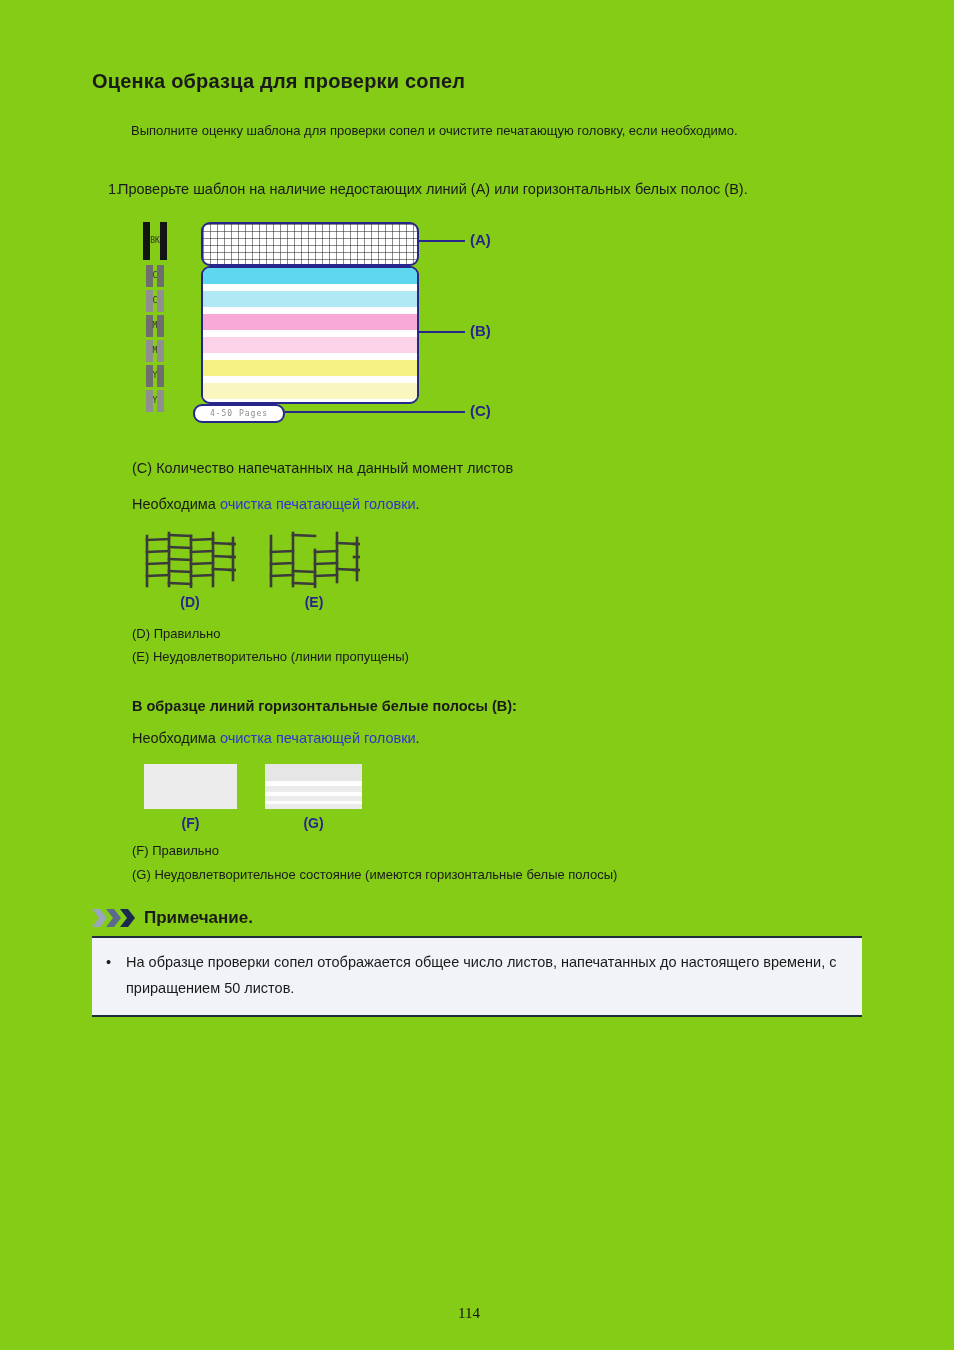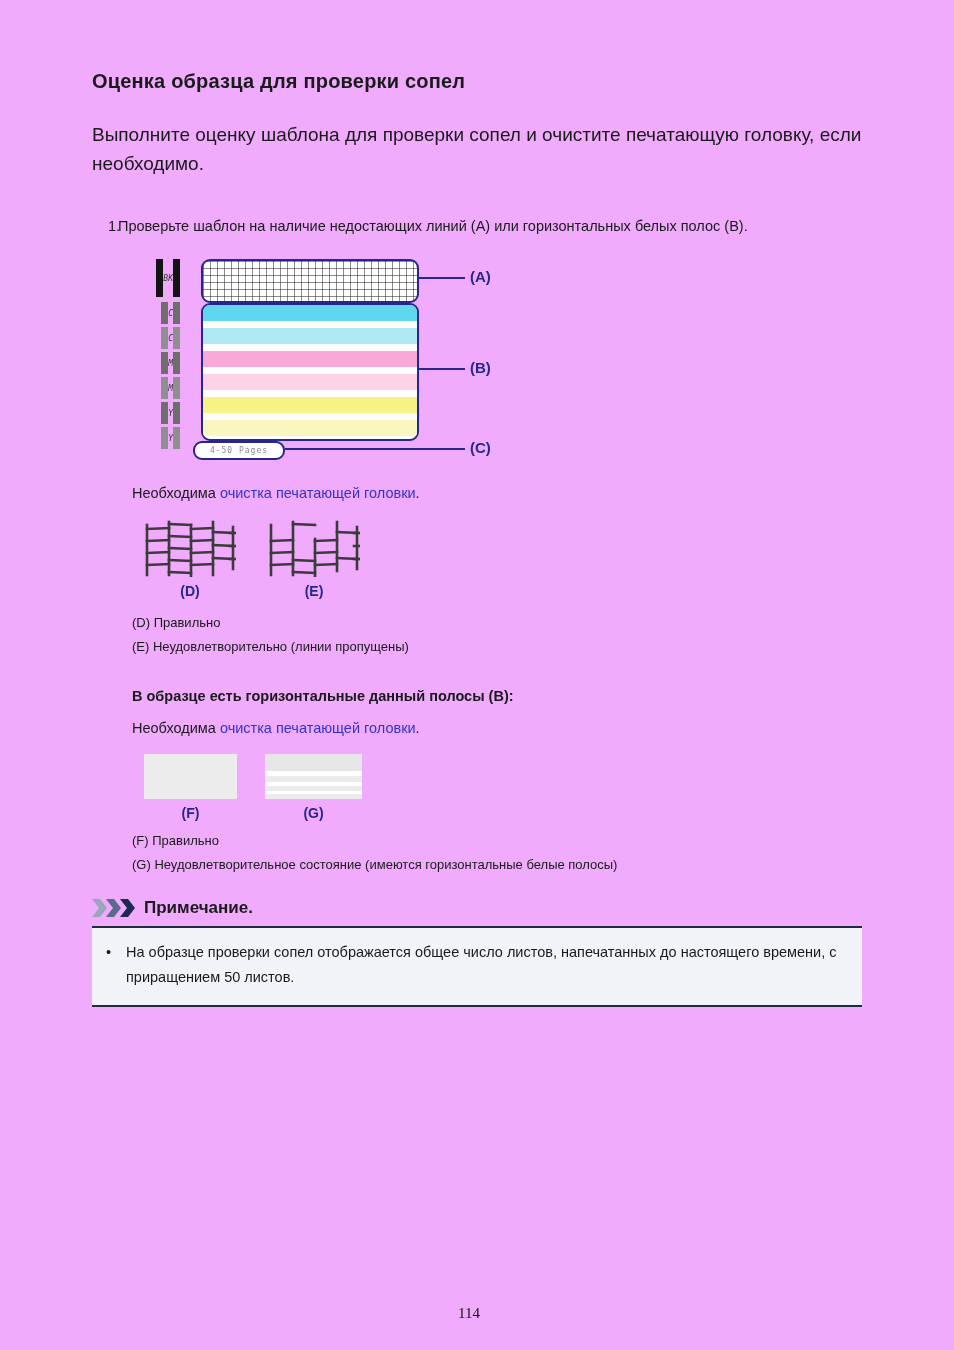--- a/index.html
+++ b/index.html
@@ -1,30 +1,30 @@
 <!DOCTYPE html>
 <html lang="ru"><head>
 <meta charset="utf-8">
 <style>
   html,body{margin:0;padding:0;}
   body{background:#fff;font-family:"Liberation Sans","DejaVu Sans",sans-serif;color:#1a1a1a;}
-  .page{position:relative;width:954px;height:1350px;background:#f0abfc;overflow:hidden;}
+  .page{position:relative;width:954px;height:1350px;background:#84cc16;overflow:hidden;}
   .content{padding:70px 92px 0 92px;}
 
   h1.doc-title{font-size:20px;font-weight:bold;margin:0;letter-spacing:.2px;}
-  .intro{font-size:19px;line-height:1.5;margin-top:28px;}
+  .intro{font-size:13px;line-height:1.5;margin-top:28px;margin-left:39px;}
 
   .step{display:flex;margin-top:36px;font-size:14.5px;line-height:1.75;}
   .step-num{width:26px;flex:none;text-align:left;padding-left:16px;box-sizing:border-box;}
   .step-text{width:706px;}
 
   
   .fig-pattern{position:relative;height:212px;margin:18px 0 0 38px;}
   .ink-rows{position:absolute;left:0;top:2px;width:50px;}
-  .ink-row{display:flex;align-items:center;justify-content:flex-end;height:22px;margin-bottom:3px;font-style:italic;}
+  .ink-row{display:flex;align-items:center;justify-content:center;height:22px;margin-bottom:3px;}
   .ink-row.tall{height:38px;margin-bottom:5px;}
   .ink-bar{display:block;width:7px;height:100%;}
   .ink-label{font-family:"DejaVu Sans Mono",monospace;font-size:8px;color:#333;}
   .grid-box{position:absolute;left:71px;top:2px;width:214px;height:40px;border:2px solid #26268c;border-radius:9px;background:
     repeating-linear-gradient(to right, rgba(45,45,45,.55) 0 1px, transparent 1px 7px),
     repeating-linear-gradient(to bottom, rgba(45,45,45,.55) 0 1px, transparent 1px 7px),#fff;}
   .bands-box{position:absolute;left:71px;top:46px;width:214px;height:134px;border:2px solid #26268c;border-radius:9px;background:#fff;overflow:hidden;}
   .band{height:16px;margin-bottom:7px;}
   .pages-pill{position:absolute;left:63px;top:184px;width:88px;height:15px;border:2px solid #26268c;border-radius:9px;background:#fff;
     display:flex;align-items:center;justify-content:center;}
@@ -133,20 +133,21 @@
       <div class="callout-line" style="left:289px;top:20px;width:46px;"></div>
       <div class="callout-label" style="left:340px;top:11px;">(A)</div>
 
       <div class="callout-line" style="left:289px;top:111px;width:46px;"></div>
       <div class="callout-label" style="left:340px;top:102px;">(B)</div>
 
       <div class="callout-line" style="left:155px;top:191px;width:180px;"></div>
       <div class="callout-label" style="left:340px;top:182px;">(C)</div>
     </div>
 
+    <div class="caption">(C) Количество напечатанных на данный момент листов</div>
 
 
     <div class="needline">
       <span>Необходима </span><a class="doclink">очистка печатающей головки</a><span>.</span>
     </div>
 
     <div class="fig-de">
       <div class="cell">
         <svg width="92" height="58" viewBox="0 0 92 58">
           <g stroke="#3b3b3b" stroke-width="2.6" stroke-linecap="square" fill="none">
@@ -204,21 +205,21 @@
         </svg>
         <div class="deg-caption">(E)</div>
       </div>
     </div>
 
     <div class="legend">
       <div>(D) Правильно</div>
       <div>(E) Неудовлетворительно (линии пропущены)</div>
     </div>
 
-    <div class="subhead">В образце есть горизонтальные данный полосы (B):</div>
+    <div class="subhead">В образце линий горизонтальные белые полосы (B):</div>
 
     <div class="needline">
       <span>Необходима </span><a class="doclink">очистка печатающей головки</a><span>.</span>
     </div>
 
     <div class="fig-fg">
       <div class="cell">
         <div class="swatch-f"></div>
         <div class="deg-caption">(F)</div>
       </div>

